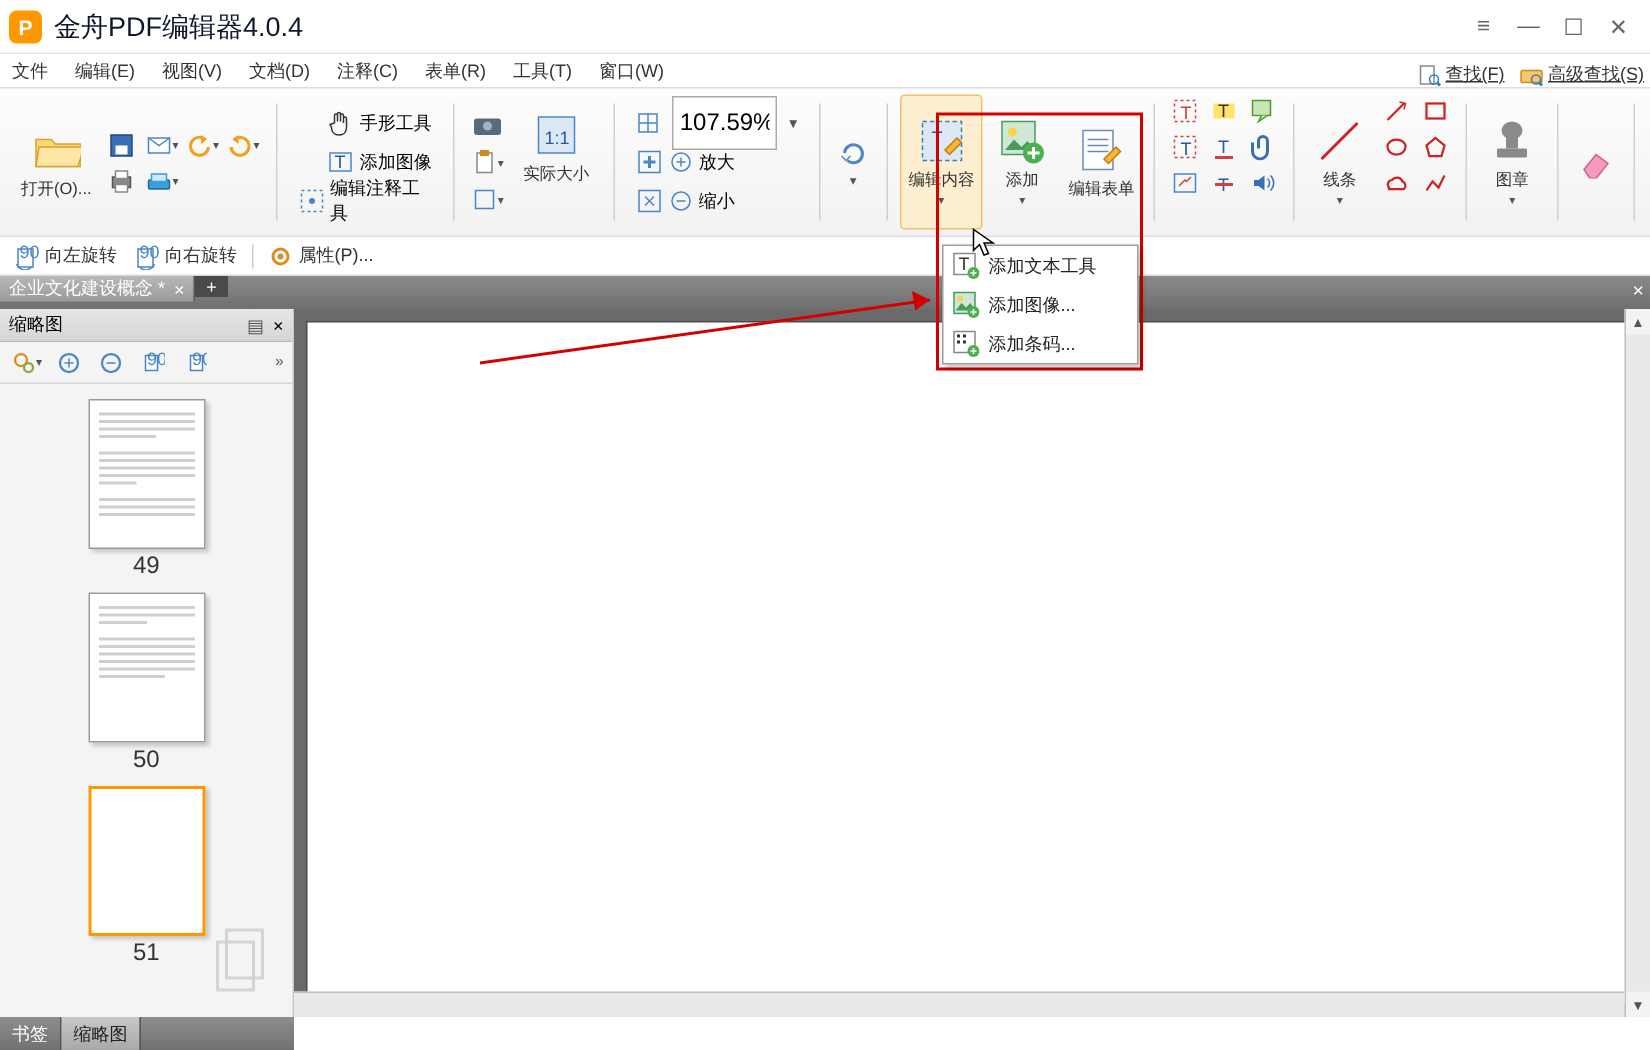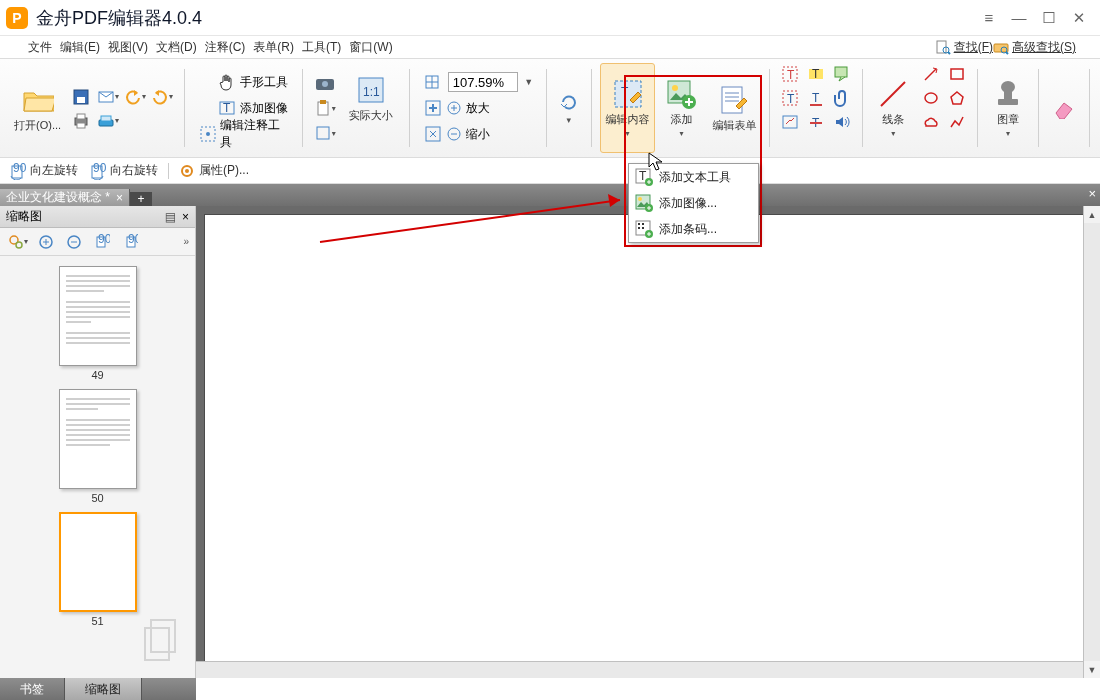--- a/index.html
+++ b/index.html
@@ -3,74 +3,74 @@
 <meta charset="utf-8">
 <style>
 * { box-sizing: border-box; margin: 0; padding: 0; font-family: "Microsoft YaHei", sans-serif; font-size: 12px; }
 body { width: 1100px; height: 700px; overflow: hidden; background: #fff; position: relative; }
 
 .titlebar { height: 36px; background: #fff; display: flex; align-items: center; padding: 0 6px; border-bottom: 1px solid #e6e6e6; }
 .titlebar .logo { width: 22px; height: 22px; background: #ff9800; border-radius: 5px; display: flex; align-items: center; justify-content: center; color: #fff; font-weight: bold; font-size: 14px; margin-right: 8px; }
 .titlebar .title { flex: 1; font-size: 18px; color: #0f172a; }
 .titlebar .wctl { width: 30px; text-align: center; color: #666; font-size: 15px; cursor: pointer; }
 
-.menubar { height: 22px; display: flex; align-items: center; padding: 0 24px; background: #fff; }
+.menubar { height: 22px; display: flex; align-items: flex-end; padding: 0 4px; gap: 10px; background: #fff; }
 .menubar .spacer { flex: 1; }
 .menuitem { color: #333; cursor: pointer; padding: 2px 4px; }
 .menubar .rlink { display: flex; align-items: center; gap: 3px; cursor: pointer; color: #333; text-decoration: underline; }
 
 .toolbar { height: 100px; border-top: 1px solid #dcdcdc; border-bottom: 1px solid #dcdcdc; background: linear-gradient(#fdfdfd,#f2f2f2); display: flex; align-items: stretch; padding: 4px 6px; gap: 4px; }
 .tb-group { display: flex; flex-direction: column; justify-content: center; align-items: center; padding: 0 2px; }
 .tb-sep { width: 1px; background: #d0d0d0; margin: 6px 4px; }
 .big-btn { display: flex; flex-direction: column; align-items: center; justify-content: center; gap: 2px; padding: 2px 6px; min-width: 44px; cursor: pointer; border-radius: 3px; }
 .big-btn .icn { width: 32px; height: 32px; display: flex; align-items: center; justify-content: center; }
 .big-btn .lbl { font-size: 11px; color: #333; white-space: nowrap; }
 .mini-row { display: flex; gap: 3px; }
 .mini-btn { width: 24px; height: 22px; display: flex; align-items: center; justify-content: center; cursor: pointer; border-radius: 2px; }
 .tool-line { display: flex; align-items: center; gap: 4px; height: 26px; cursor: pointer; padding: 0 4px; }
-.zoom-box { width: 70px; height: 20px; border: 1px solid #aaa; font-size: 13px; padding: 0 4px; background: #fff; }
+.zoom-box { width: 70px; height: 36px; border: 1px solid #aaa; font-size: 16px; padding: 0 4px; background: #fff; }
 .tiny-grid { display: flex; flex-direction: column; gap: 2px; }
 .tiny-grid .r { display: flex; gap: 2px; }
 .sq { width: 24px; height: 22px; display: flex; align-items: center; justify-content: center; cursor: pointer; }
 
 .subbar { height: 26px; background: #fff; border-bottom: 1px solid #dcdcdc; display: flex; align-items: center; gap: 10px; padding: 0 8px; }
 .subbar .sbtn { display: flex; align-items: center; gap: 4px; cursor: pointer; color: #333; }
 
-.tabstrip { height: 22px; background: linear-gradient(#8a8a8a,#6f6f6f); display: flex; align-items: flex-end; color: #fff; position: relative; }
+.tabstrip { height: 22px; background: linear-gradient(#8a8a8a,#6f6f6f); display: flex; align-items: flex-start; color: #fff; position: relative; }
 .doctab { background: linear-gradient(#b8b8b8,#9a9a9a); padding: 0 6px; display: flex; align-items: center; gap: 6px; font-size: 11px; border-right: 1px solid #5c5c5c; }
 .doctab .x { cursor: pointer; }
 .tabstrip .plus { width: 22px; background: #4a4a4a; display: flex; align-items: center; justify-content: center; cursor: pointer; }
 .tabstrip .closex { position: absolute; right: 4px; top: 2px; color: #fff; cursor: pointer; font-size: 13px; }
 
 .workspace { position: absolute; top: 206px; bottom: 22px; left: 0; right: 0; display: flex; }
 .side { width: 196px; background: #f4f4f4; border-right: 1px solid #c8c8c8; display: flex; flex-direction: column; }
 .side-head { height: 22px; background: linear-gradient(#e6e6e6,#d6d6d6); border-bottom: 1px solid #bcbcbc; display: flex; align-items: center; justify-content: space-between; padding: 0 6px; font-size: 11px; }
 .side-tools { height: 28px; border-bottom: 1px solid #d6d6d6; display: flex; align-items: center; gap: 4px; padding: 0 6px; }
 .thumbs { flex: 1; overflow: auto; padding: 10px 0; display: flex; flex-direction: column; align-items: center; gap: 8px; position: relative; }
 .thumb { width: 90px; display: flex; flex-direction: column; align-items: center; gap: 3px; }
 .thumb .pg { width: 78px; height: 100px; border: 1px solid #999; background: #fff; box-shadow: 2px 2px 3px rgba(0,0,0,.2); padding: 8px 6px; overflow: hidden; }
 .thumb.sel .pg { border: 2px solid #ff9800; }
 .thumb .pg .ln { height: 2px; background: #cfcfcf; margin-bottom: 3px; }
-.thumb .num { font-size: 11px; color: #333; }
+.thumb .num { font-size: 16px; color: #333; }
 .ghost-pages { position: absolute; right: 14px; bottom: 16px; opacity: .35; }
 
 .canvas { flex: 1; background: #6a6a6a; display: flex; align-items: stretch; justify-content: center; padding: 8px; position: relative; }
 .page { background: #fff; flex: 1; border: 1px solid #4a4a4a; }
 .vscroll { position: absolute; right: 0; top: 0; bottom: 0; width: 17px; background: #e9e9e9; border-left: 1px solid #c0c0c0; }
 .vscroll .up, .vscroll .dn { height: 17px; display: flex; align-items: center; justify-content: center; background: #f2f2f2; font-size: 9px; color: #555; }
 .vscroll .dn { position: absolute; bottom: 0; left: 0; right: 0; }
 .hscroll { position: absolute; left: 0; right: 17px; bottom: 0; height: 17px; background: #e9e9e9; border-top: 1px solid #c0c0c0; }
 
 .dropdown { position: absolute; left: 628px; top: 163px; width: 131px; background: #fff; border: 1px solid #9c9c9c; box-shadow: 2px 2px 4px rgba(0,0,0,.25); z-index: 60; }
 .dropdown .dmi { height: 26px; display: flex; align-items: center; gap: 6px; padding: 0 6px; cursor: pointer; font-size: 12px; color: #222; }
 .highlight-box { position: absolute; left: 624px; top: 75px; width: 138px; height: 172px; border: 2px solid #d30000; z-index: 55; pointer-events: none; }
 .arrow { position: absolute; z-index: 56; pointer-events: none; }
 
 .bottom-tabs { position: absolute; left: 0; bottom: 0; height: 22px; width: 196px; background: linear-gradient(#8e8e8e,#717171); display: flex; align-items: stretch; }
-.btab { padding: 0 20px; display: flex; align-items: center; color: #fff; font-size: 11px; cursor: pointer; border-right: 1px solid #555; }
+.btab { padding: 0 8px; display: flex; align-items: center; color: #fff; font-size: 11px; cursor: pointer; border-right: 1px solid #555; }
 .btab.active { background: linear-gradient(#c8c8c8,#a8a8a8); color: #222; }
 
 .cursor-img { position: absolute; left: 648px; top: 152px; z-index: 70; pointer-events: none; }
 </style>
 </head>
 <body>
 
 <div class="titlebar">
   <div class="logo">P</div>
   <div class="title">金舟PDF编辑器4.0.4</div>

